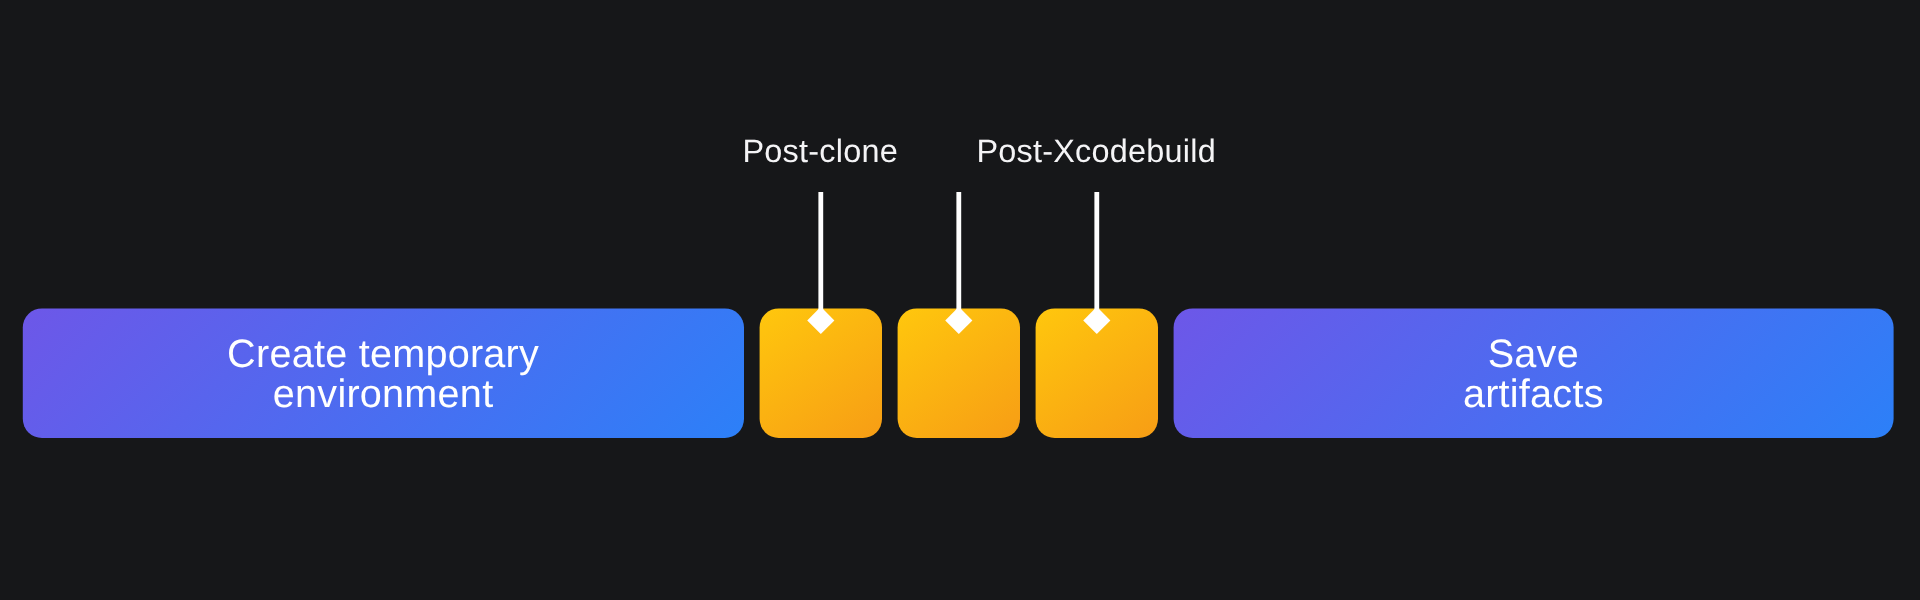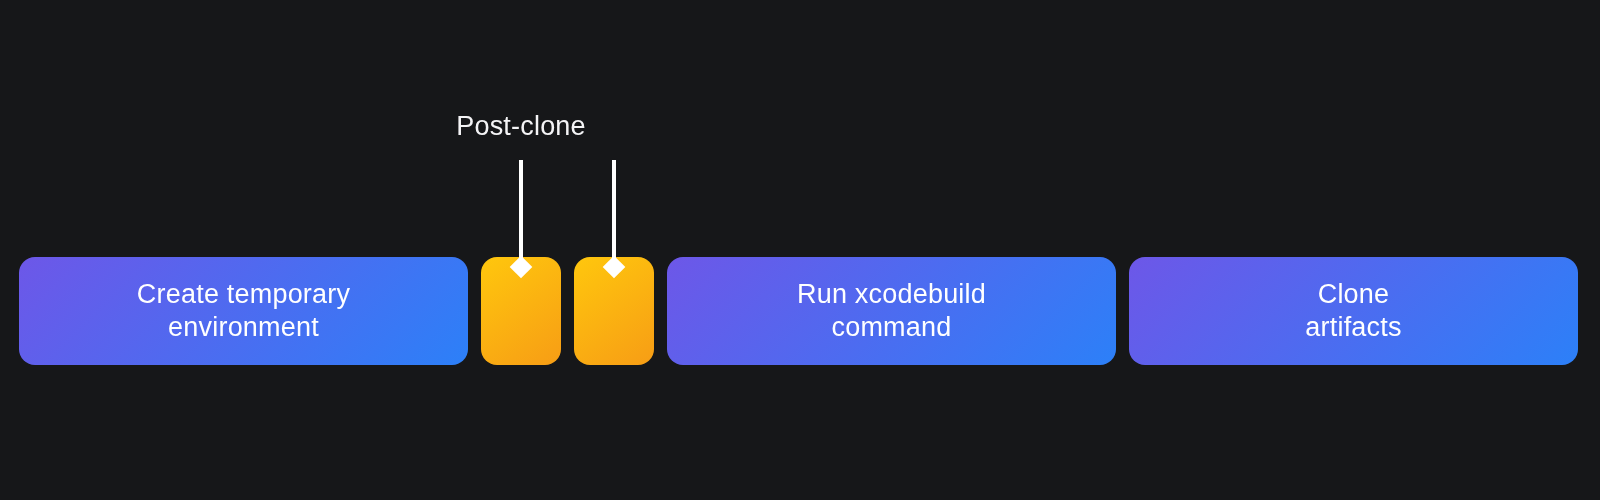--- a/index.html
+++ b/index.html
@@ -26,31 +26,32 @@
   }
   .step {
     flex: 1 1 0;
     border-radius: 16px;
     background: linear-gradient(135deg, #6D57E8 0%, #2C80F8 100%);
     display: flex;
     align-items: center;
     justify-content: center;
     text-align: center;
     color: #FFFFFF;
-    font-size: 27px;
+    font-size: 33px;
     line-height: 33px;
     font-weight: 500;
     white-space: pre-line;
     letter-spacing: 0.2px;
   }
   .hook {
     position: relative;
     flex: 0 0 80px;
     border-radius: 16px;
     background: linear-gradient(145deg, #FFC70D 0%, #F79D15 100%);
+    padding-left: 22px;
   }
   .hook-label {
     position: absolute;
     top: -147px;
     left: 50%;
     transform: translateX(-50%);
     white-space: nowrap;
     color: #F4F4F6;
     font-size: 27px;
     line-height: 32px;
@@ -91,21 +92,24 @@
       <div class="connector-line"></div>
       <div class="diamond"></div>
     </div>
 
 
     <div class="hook">
       <div class="connector-line"></div>
       <div class="diamond"></div>
     </div>
 
-    <div class="step">Run xcodebuild
-command</div>
 
+    <div class="hook">
+      <div class="hook-label">Post-Xcodebuild</div>
+      <div class="connector-line"></div>
+      <div class="diamond"></div>
+    </div>
 
-    <div class="step">Clone
+    <div class="step">Save
 artifacts</div>
 
   </div>
 </div>
 
 </body></html>

